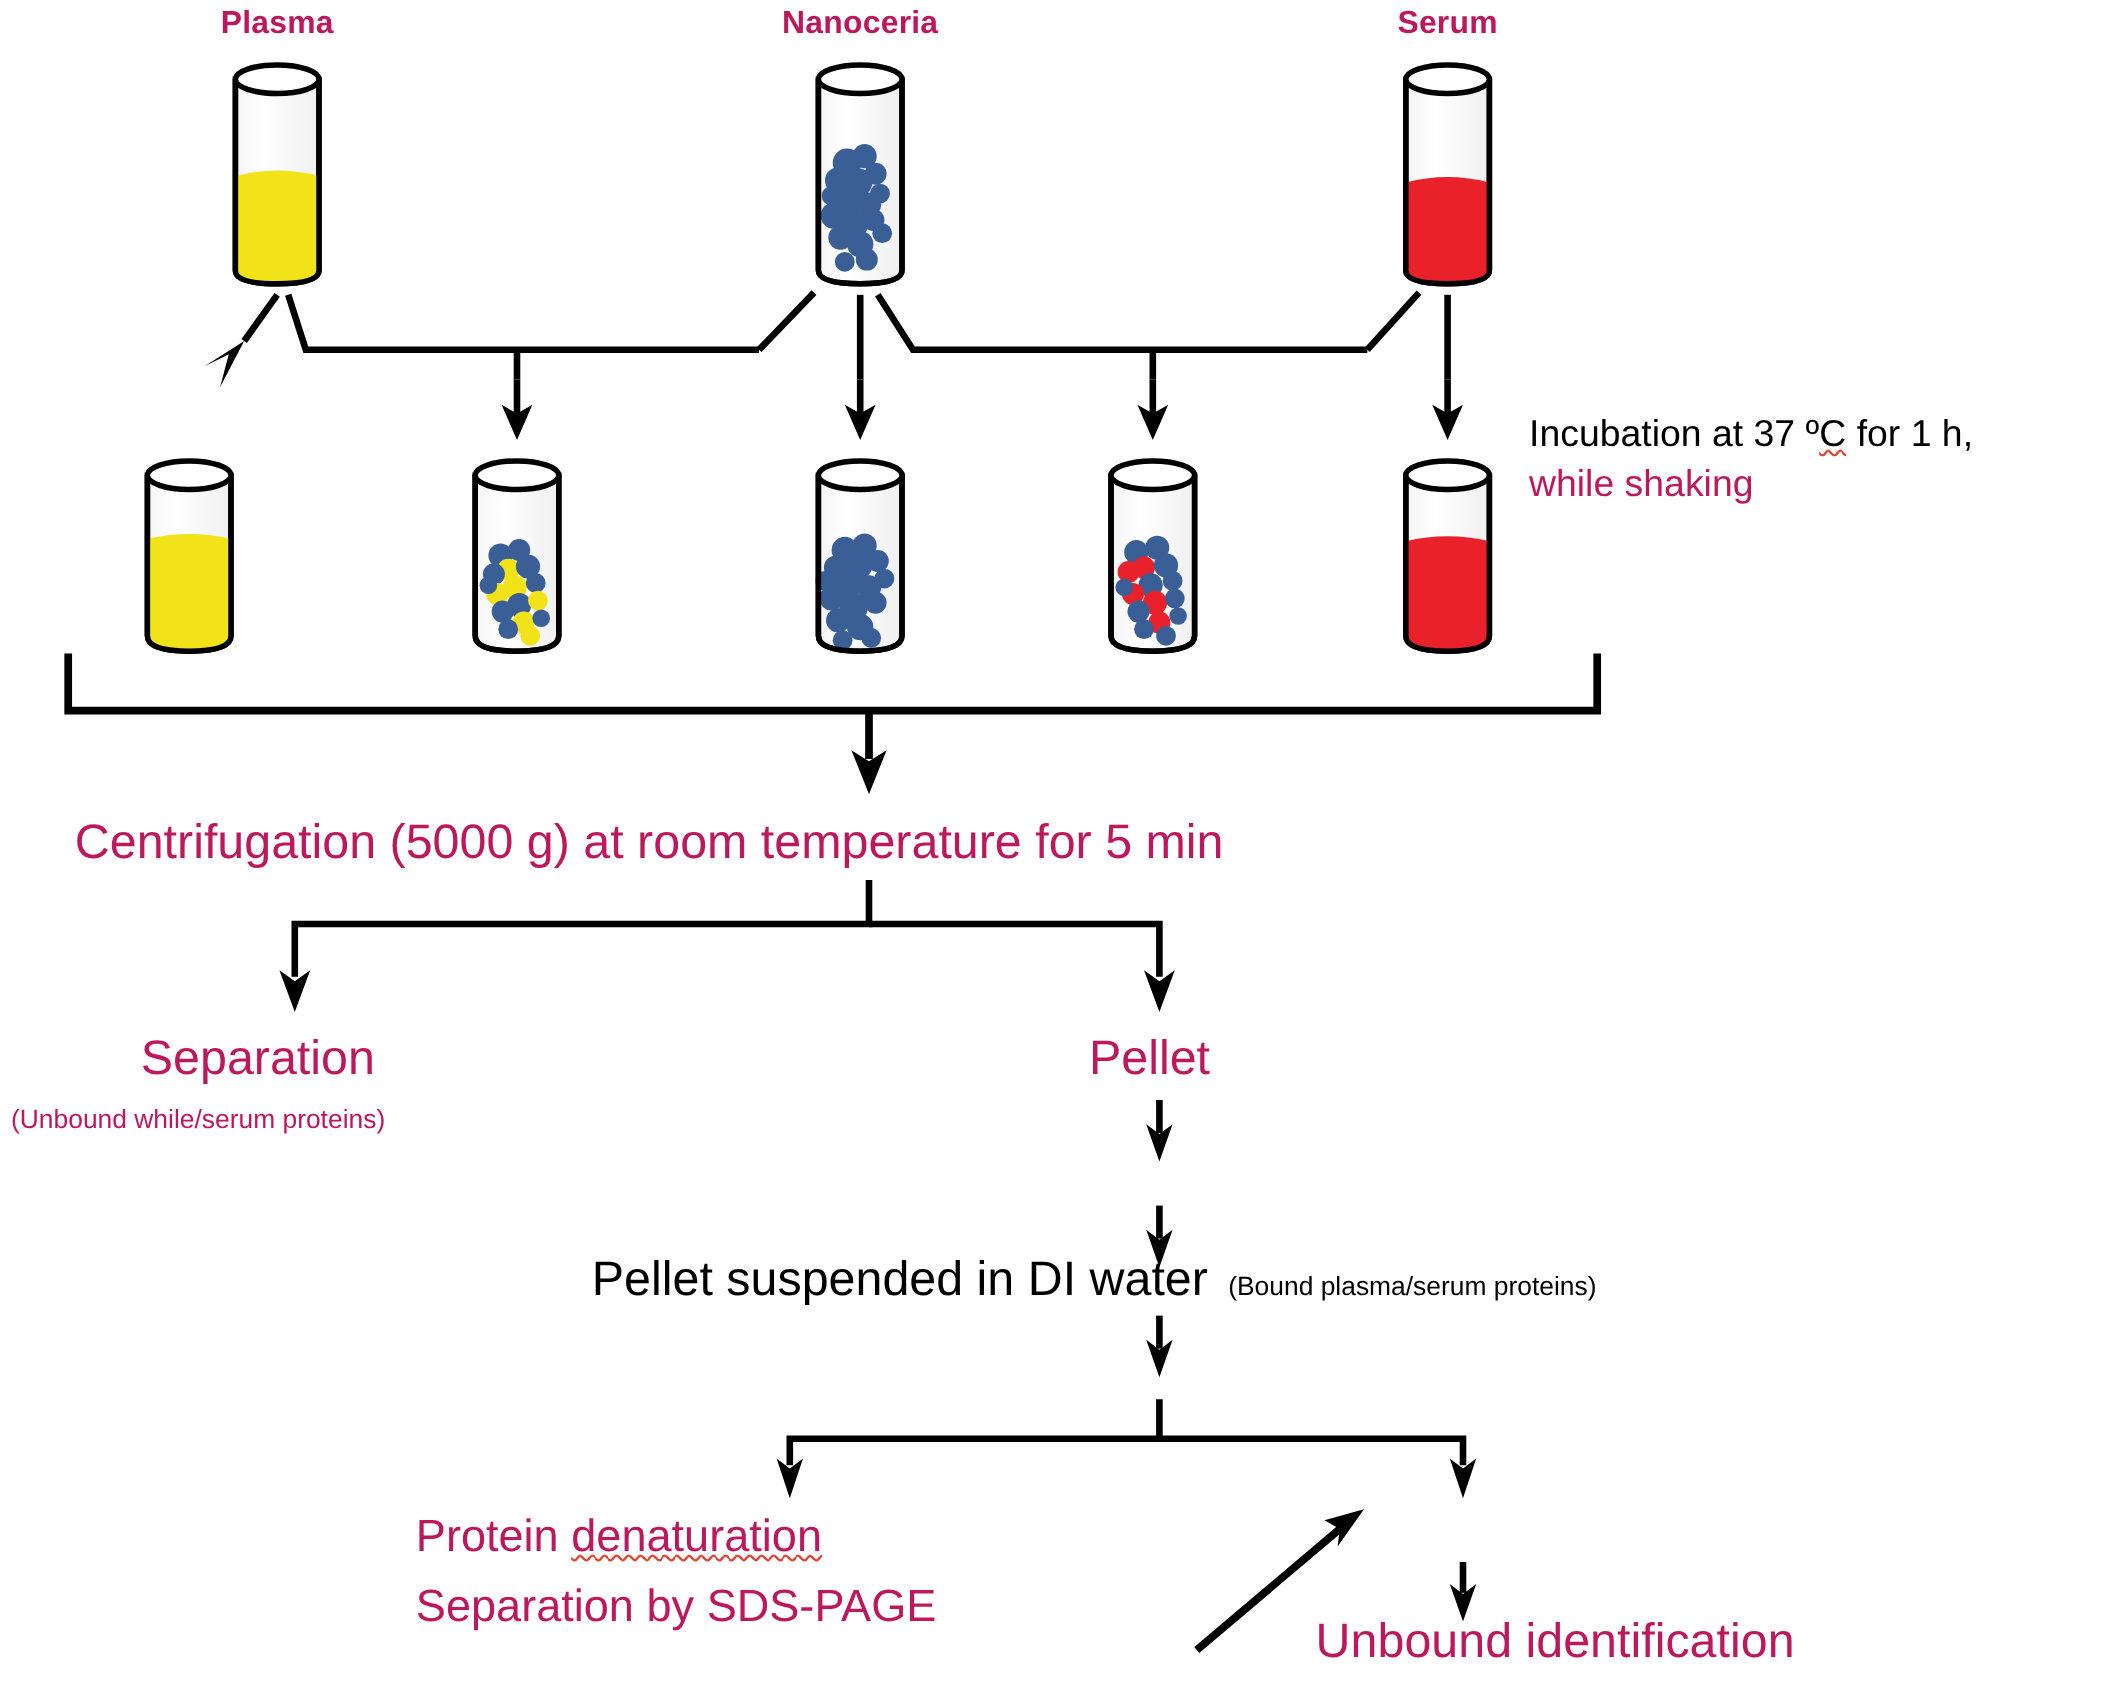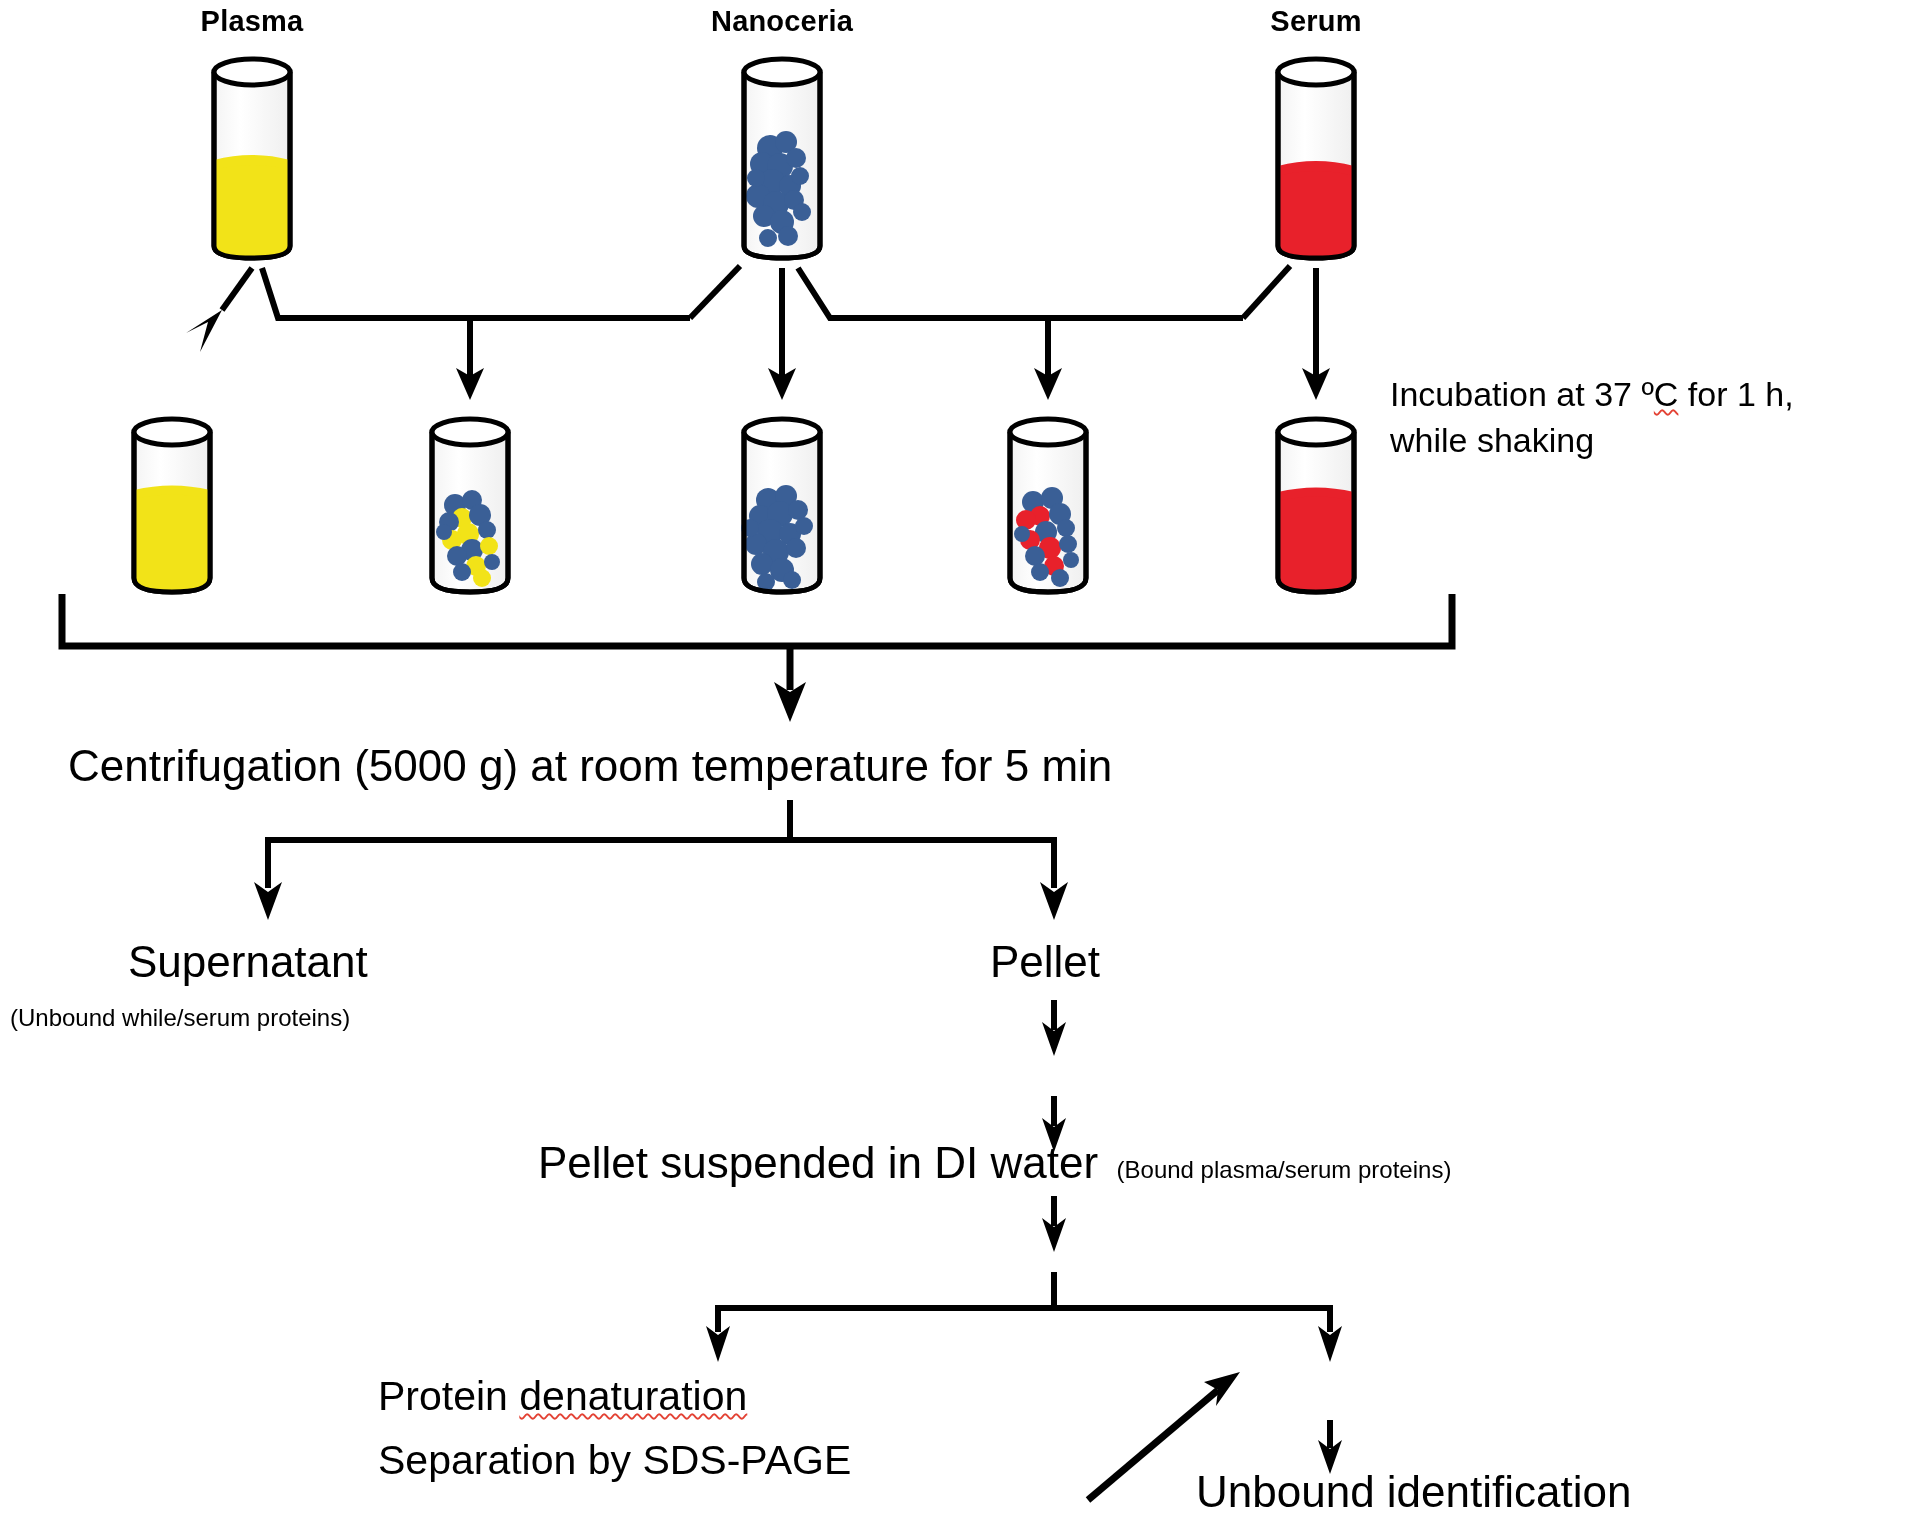--- a/index.html
+++ b/index.html
@@ -21,21 +21,21 @@
   #svg-layer {
     position: absolute;
     left: 0;
     top: 0;
     width: 1920px;
     height: 1540px;
   }
   .txt {
     position: absolute;
     white-space: pre;
-    color: #000000;
+    color: #be185d;
     line-height: 1.08;
   }
   .tube-label {
     font-weight: bold;
     font-size: 29px;
     text-align: center;
     letter-spacing: 0.2px;
   }
   .body-lg { font-size: 44px; }
   .body-md { font-size: 41px; }
@@ -277,21 +277,21 @@
   <div class="txt tube-label" style="left:682px; top:6px; width:200px;">Nanoceria</div>
   <div class="txt tube-label" style="left:1216px; top:6px; width:200px;">Serum</div>
 
   <div class="inline-row incub" style="left:1390px; top:372px;">
     <span>Incubation at 37 º<span class="wavy">C</span> for 1 h,</span>
   </div>
   <div class="txt incub" style="left:1390px; top:418px;">while shaking</div>
 
   <div class="txt body-lg" style="left:68px; top:742px;">Centrifugation (5000 g) at room temperature for 5 min</div>
 
-  <div class="txt body-lg" style="left:128px; top:938px;">Supernatant</div>
+  <div class="txt body-lg" style="left:128px; top:938px;">Separation</div>
   <div class="txt body-xs" style="left:10px; top:1005px;">(Unbound while/serum proteins)</div>
 
   <div class="txt body-lg" style="left:990px; top:938px;">Pellet</div>
 
 
   <div class="inline-row" style="left:538px; top:1138px;">
     <span class="body-lg">Pellet suspended in DI water</span>
     <span class="body-xs" style="margin-left:14px;">(Bound plasma/serum proteins)</span>
   </div>
 

